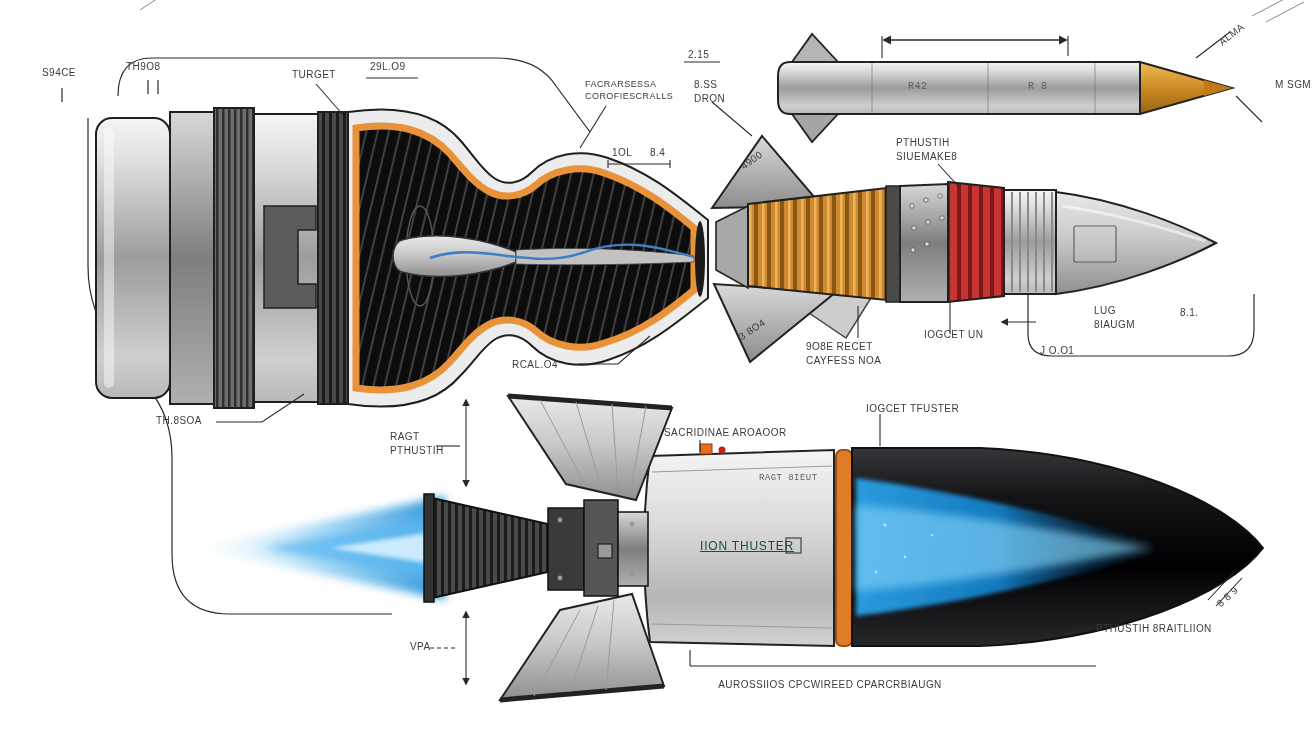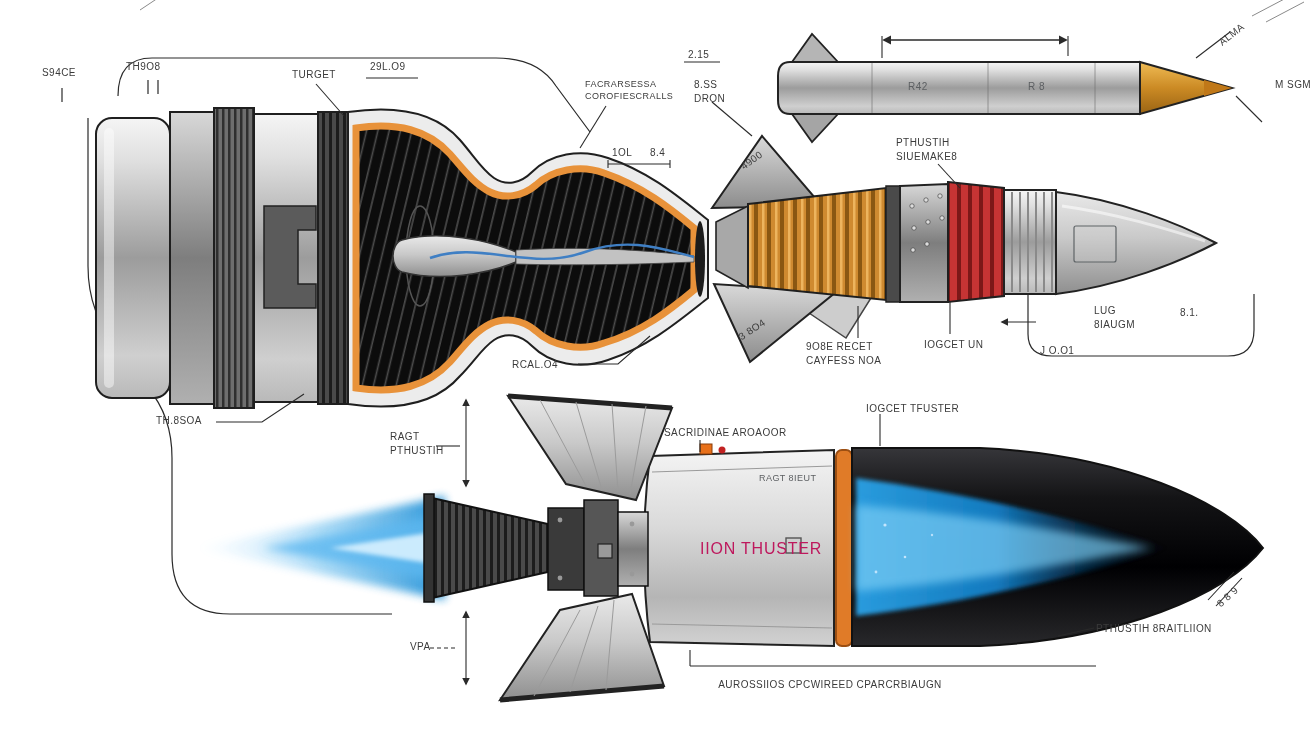--- a/index.html
+++ b/index.html
@@ -6,22 +6,22 @@
   .stage{
     position:relative;width:1312px;height:736px;background:#ffffff;overflow:hidden;
     font-family:"Liberation Sans", sans-serif;
   }
   .art{position:absolute;inset:0;}
   .lbl{
     position:absolute;font-size:10px;color:#3b3b3b;letter-spacing:.45px;
     white-space:nowrap;line-height:1.35;font-weight:normal;
   }
   .lbl.sm{font-size:9px;margin-left:37px;}
-  .lbl.lg{font-size:16px;letter-spacing:.8px;color:#be185d;}
-  .lbl.onmetal{color:#5c5f62;}
+  .lbl.lg{font-size:12px;letter-spacing:.8px;color:#14532d;text-decoration:underline;}
+  .lbl.onmetal{color:#5c5f62;font-family:Liberation Mono, monospace;}
   .rot{transform-origin:left top;}
 </style>
 </head>
 <body>
 
 <div class="stage">
 
 <svg class="art" width="1312" height="736" viewBox="0 0 1312 736" xmlns="http://www.w3.org/2000/svg">
   <defs>
     <linearGradient id="metalV" x1="0" y1="0" x2="0" y2="1">
@@ -283,21 +283,21 @@
 <div class="lbl" style="left:896px;top:136px">
   <div>PTHUSTIH</div>
   <div>SIUEMAKE8</div>
 </div>
 <div class="lbl rot" style="left:738px;top:162px;transform:rotate(-36deg)">4900</div>
 <div class="lbl rot" style="left:736px;top:332px;transform:rotate(-33deg)">3 8O4</div>
 <div class="lbl" style="left:806px;top:340px">
   <div>9O8E RECET</div>
   <div>CAYFESS NOA</div>
 </div>
-<div class="lbl" style="left:924px;top:338px">IOGCET UN</div>
+<div class="lbl" style="left:924px;top:328px">IOGCET UN</div>
 <div class="lbl" style="left:1094px;top:304px">
   <div>LUG</div>
   <div>8IAUGM</div>
 </div>
 <div class="lbl" style="left:1040px;top:344px">J O.O1</div>
 <div class="lbl" style="left:1180px;top:306px">8.1.</div>
 
 <div class="lbl" style="left:390px;top:430px">
   <div>RAGT</div>
   <div>PTHUSTIH</div>

